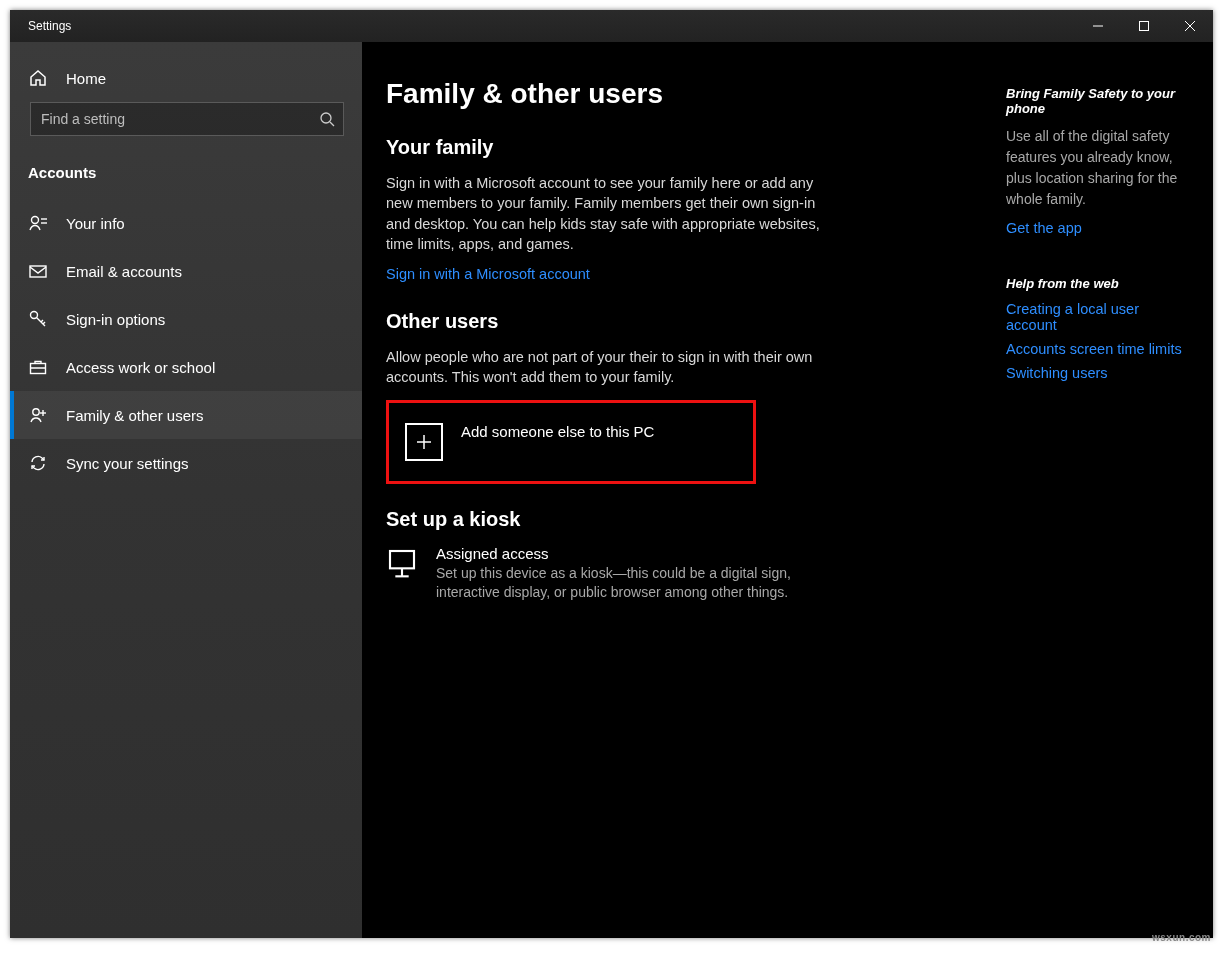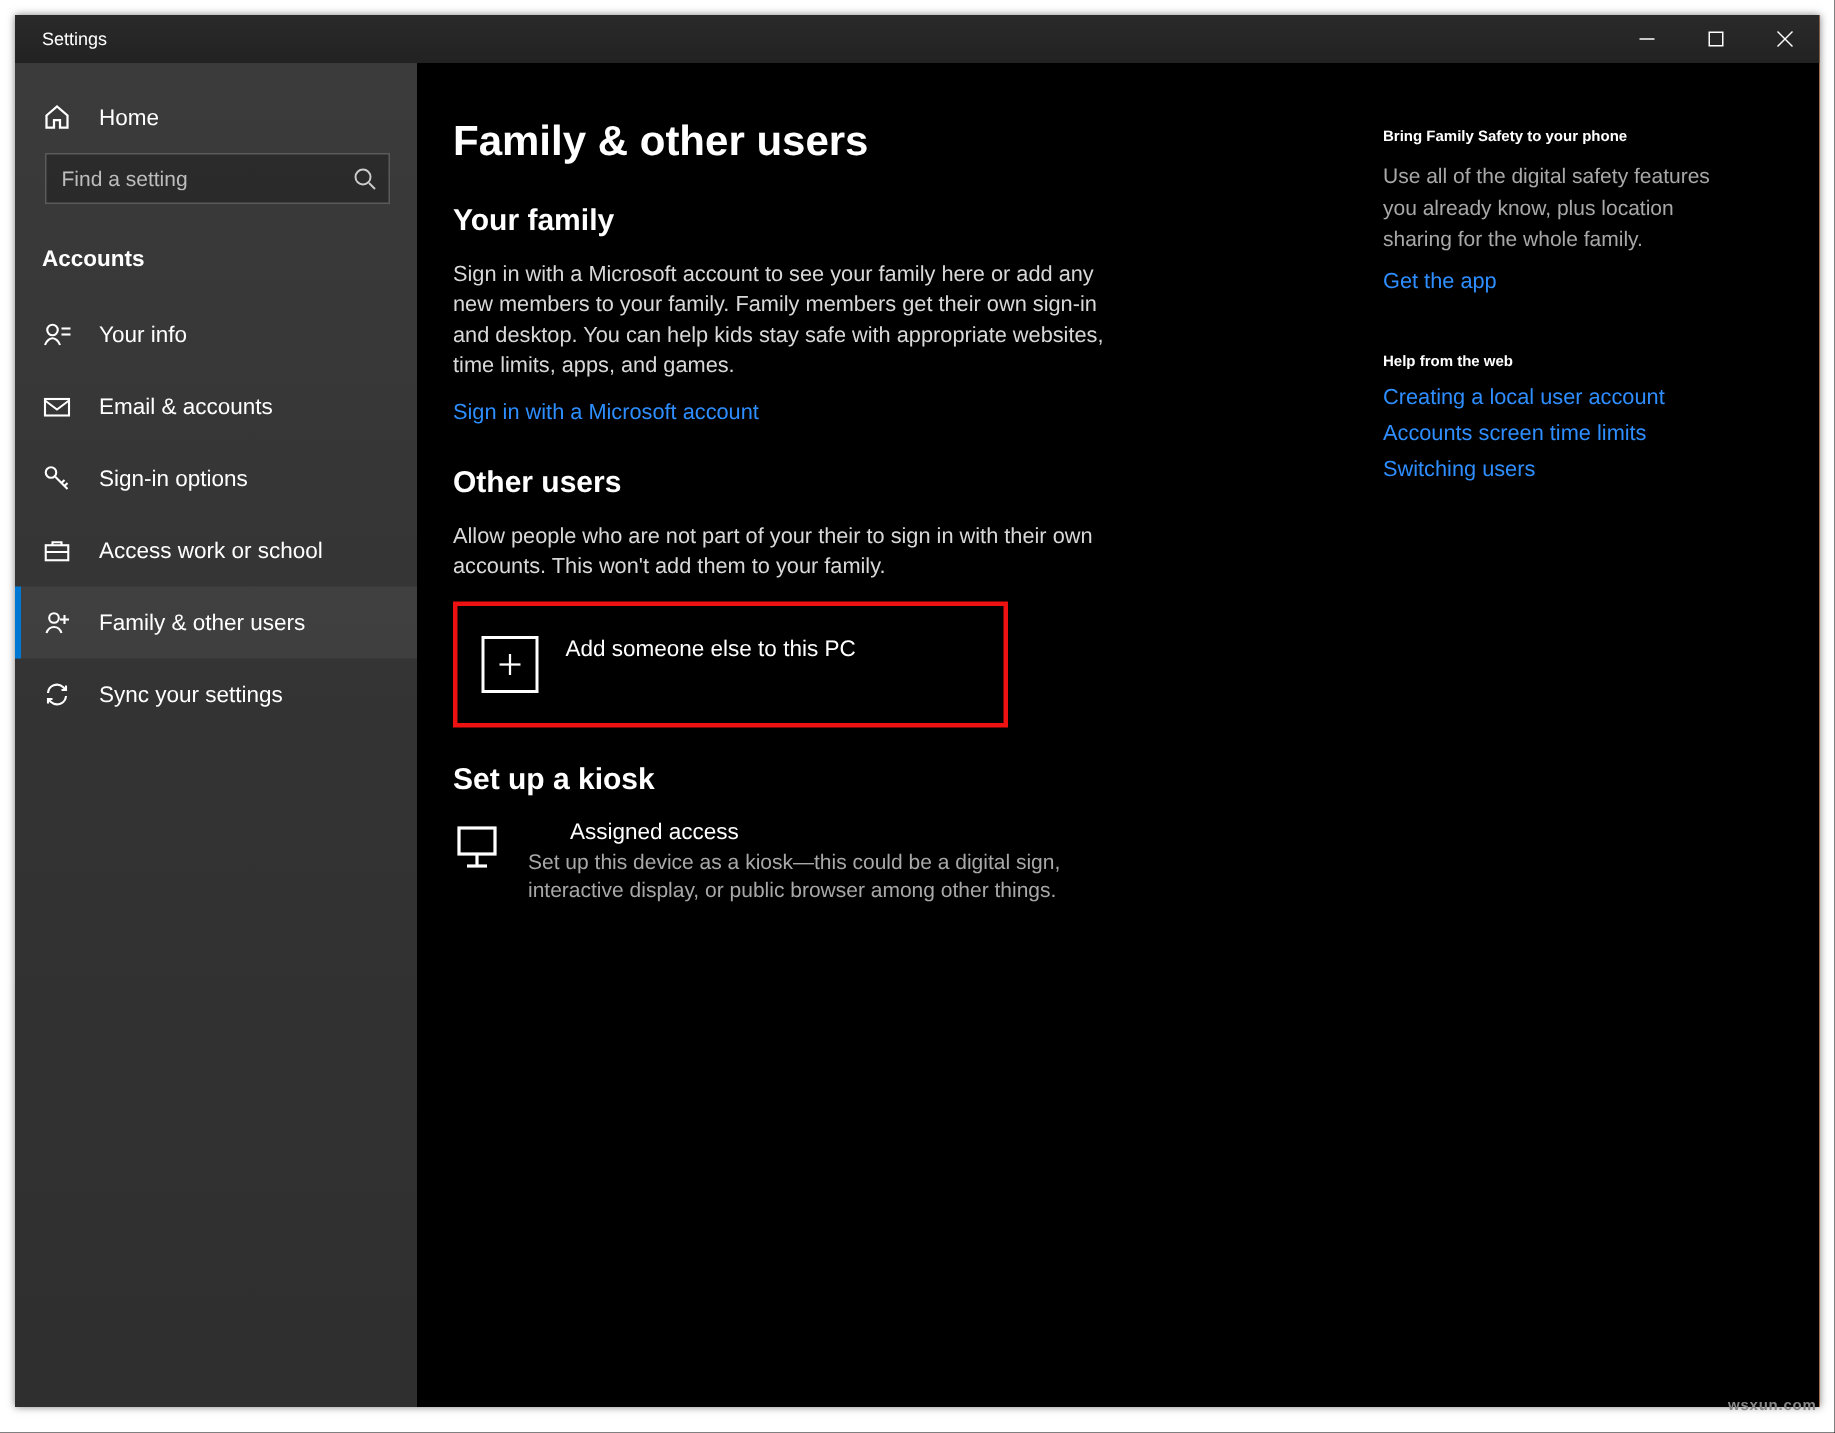--- a/index.html
+++ b/index.html
@@ -39,21 +39,21 @@
   .tbtn {
     width: 46px; height: 32px;
     display: flex; align-items: center; justify-content: center;
     color: #fff;
   }
   .tbtn svg { width: 10px; height: 10px; stroke: #fff; stroke-width: 1; fill: none; }
   
   .body { flex: 1; display: flex; overflow: hidden; }
   
   .sidebar {
-    width: 268px;
+    width: 352px;
     background: linear-gradient(to bottom, #3b3b3b 0%, #333 50%, #2f2f2f 100%);
     padding-top: 12px;
     display: flex;
     flex-direction: column;
   }
   .home-row {
     display: flex; align-items: center;
     height: 48px;
     padding-left: 18px;
     gap: 18px;
@@ -128,25 +128,25 @@
   .plus svg { width: 16px; height: 16px; stroke: #fff; stroke-width: 1.5; }
   .add-label { font-size: 15px; }
   .kiosk-row {
     display: flex; align-items: flex-start; gap: 18px;
     margin-top: 14px;
   }
   .kiosk-icon {
     width: 32px; height: 32px; flex: 0 0 auto; margin-top: 2px;
     display:flex; align-items:center; justify-content:center;
   }
-  .kiosk-title { font-size: 15px; margin-bottom: 2px; margin-left: 28px; }
+  .kiosk-title { font-size: 15px; margin-bottom: 2px; }
   .kiosk-desc { color: #a8a8a8; font-size: 14px; line-height: 1.35; max-width: 370px; }
   
   .rail { flex: 1; padding-top: 8px; }
-  .rail h3 { font-size: 10px; font-weight: 600; margin-bottom: 10px; }
+  .rail h3 { font-size: 13px; font-weight: 600; margin-bottom: 10px; font-style: italic; }
   .rail p { color: #a8a8a8; font-size: 14px; line-height: 1.5; max-width: 230px; margin-bottom: 10px; }
   .rail .link2 { color: #2e8eff; font-size: 14.5px; display: block; margin-bottom: 8px; cursor: pointer; }
   .rail .block { margin-bottom: 40px; }
   svg { overflow: visible; }
   .watermark {
     position: absolute; right: 12px; bottom: 12px;
     font-size: 10px; color: #888; letter-spacing: .5px; font-weight: bold;
   }
 </style>
 </head>

